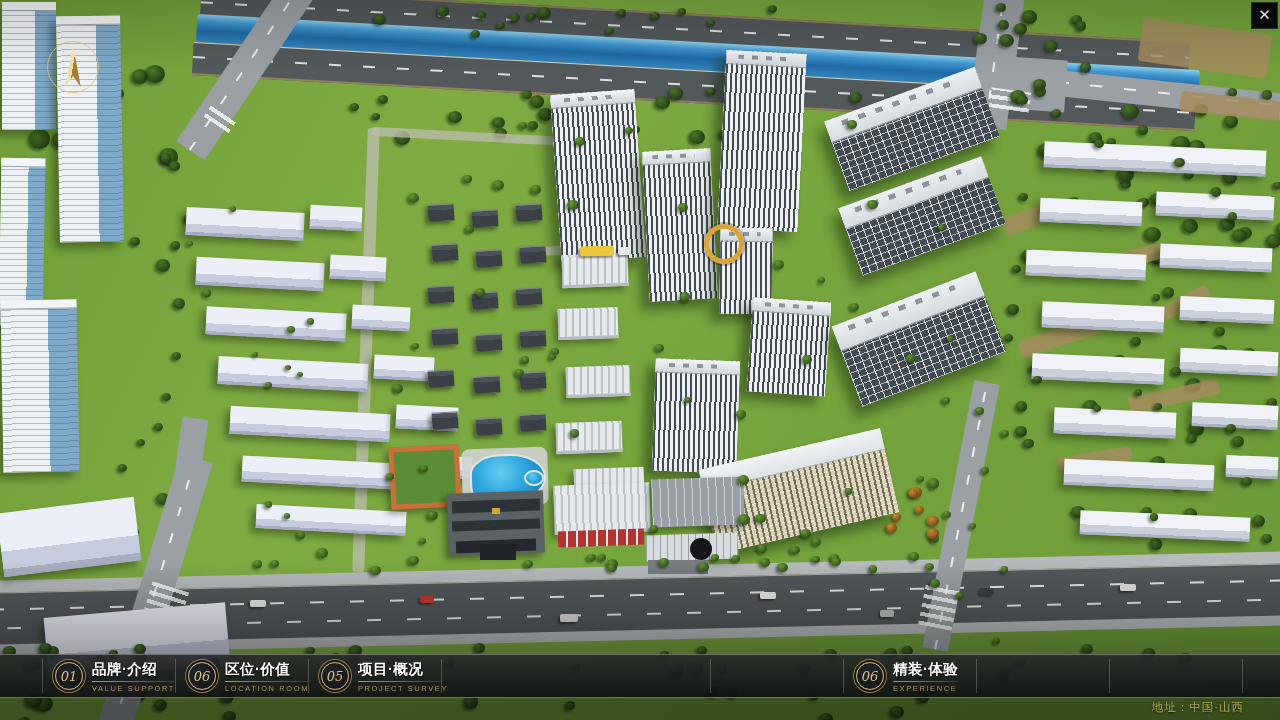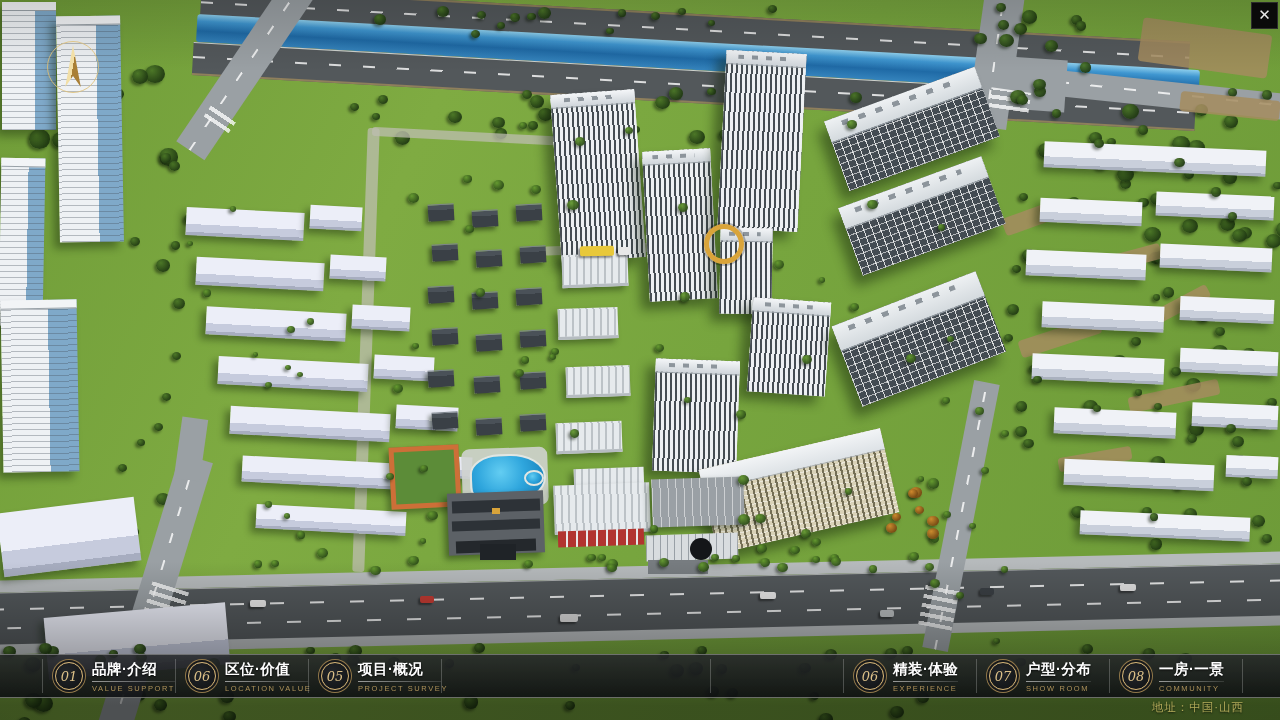--- a/index.html
+++ b/index.html
@@ -519,61 +519,41 @@
           <div class="en">VALUE SUPPORT</div>
         </div>
     </div>
     <div class="nav-item" style="left:175px">
       <div class="badge">
           <span>06</span>
         </div>
       <div class="labels">
           <div class="cn">区位·价值</div>
           <div class="uline"></div>
-          <div class="en">LOCATION VALUE</div>
+          <div class="en">LOCATION ROOM</div>
         </div>
     </div>
     <div class="nav-item" style="left:308px">
       <div class="badge">
           <span>05</span>
         </div>
       <div class="labels">
           <div class="cn">项目·概况</div>
           <div class="uline"></div>
           <div class="en">PROJECT SURVEY</div>
         </div>
     </div>
     <div class="nav-item" style="left:843px">
       <div class="badge">
           <span>06</span>
         </div>
       <div class="labels">
           <div class="cn">精装·体验</div>
           <div class="uline"></div>
           <div class="en">EXPERIENCE</div>
-        </div>
-    </div>
-    <div class="nav-item" style="left:976px">
-      <div class="badge">
-          <span>07</span>
-        </div>
-      <div class="labels">
-          <div class="cn">户型·分布</div>
-          <div class="uline"></div>
-          <div class="en">SHOW ROOM</div>
-        </div>
-    </div>
-    <div class="nav-item" style="left:1109px">
-      <div class="badge">
-          <span>08</span>
-        </div>
-      <div class="labels">
-          <div class="cn">一房·一景</div>
-          <div class="uline"></div>
-          <div class="en">COMMUNITY</div>
         </div>
     </div>
     <div class="nav-sep" style="left:42px"></div>
     <div class="nav-sep" style="left:175px"></div>
     <div class="nav-sep" style="left:308px"></div>
     <div class="nav-sep" style="left:441px"></div>
     <div class="nav-sep" style="left:710px"></div>
     <div class="nav-sep" style="left:843px"></div>
     <div class="nav-sep" style="left:976px"></div>
     <div class="nav-sep" style="left:1109px"></div>

